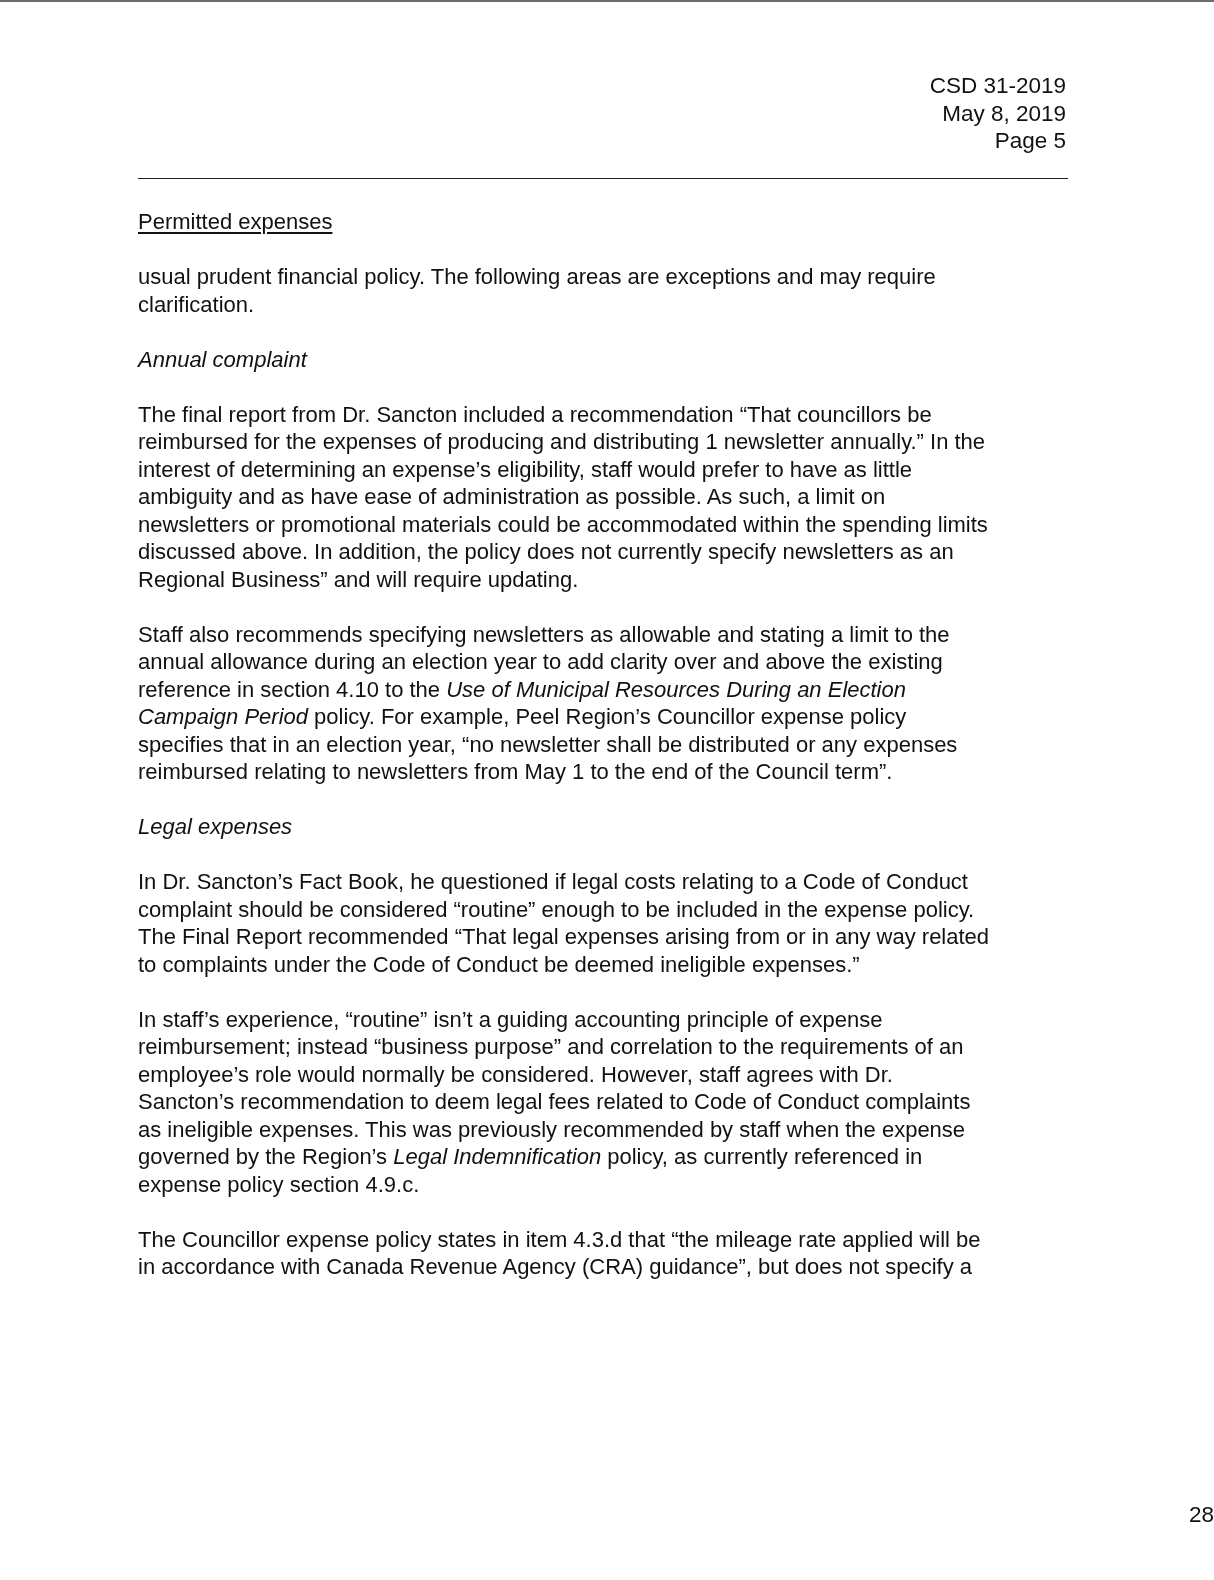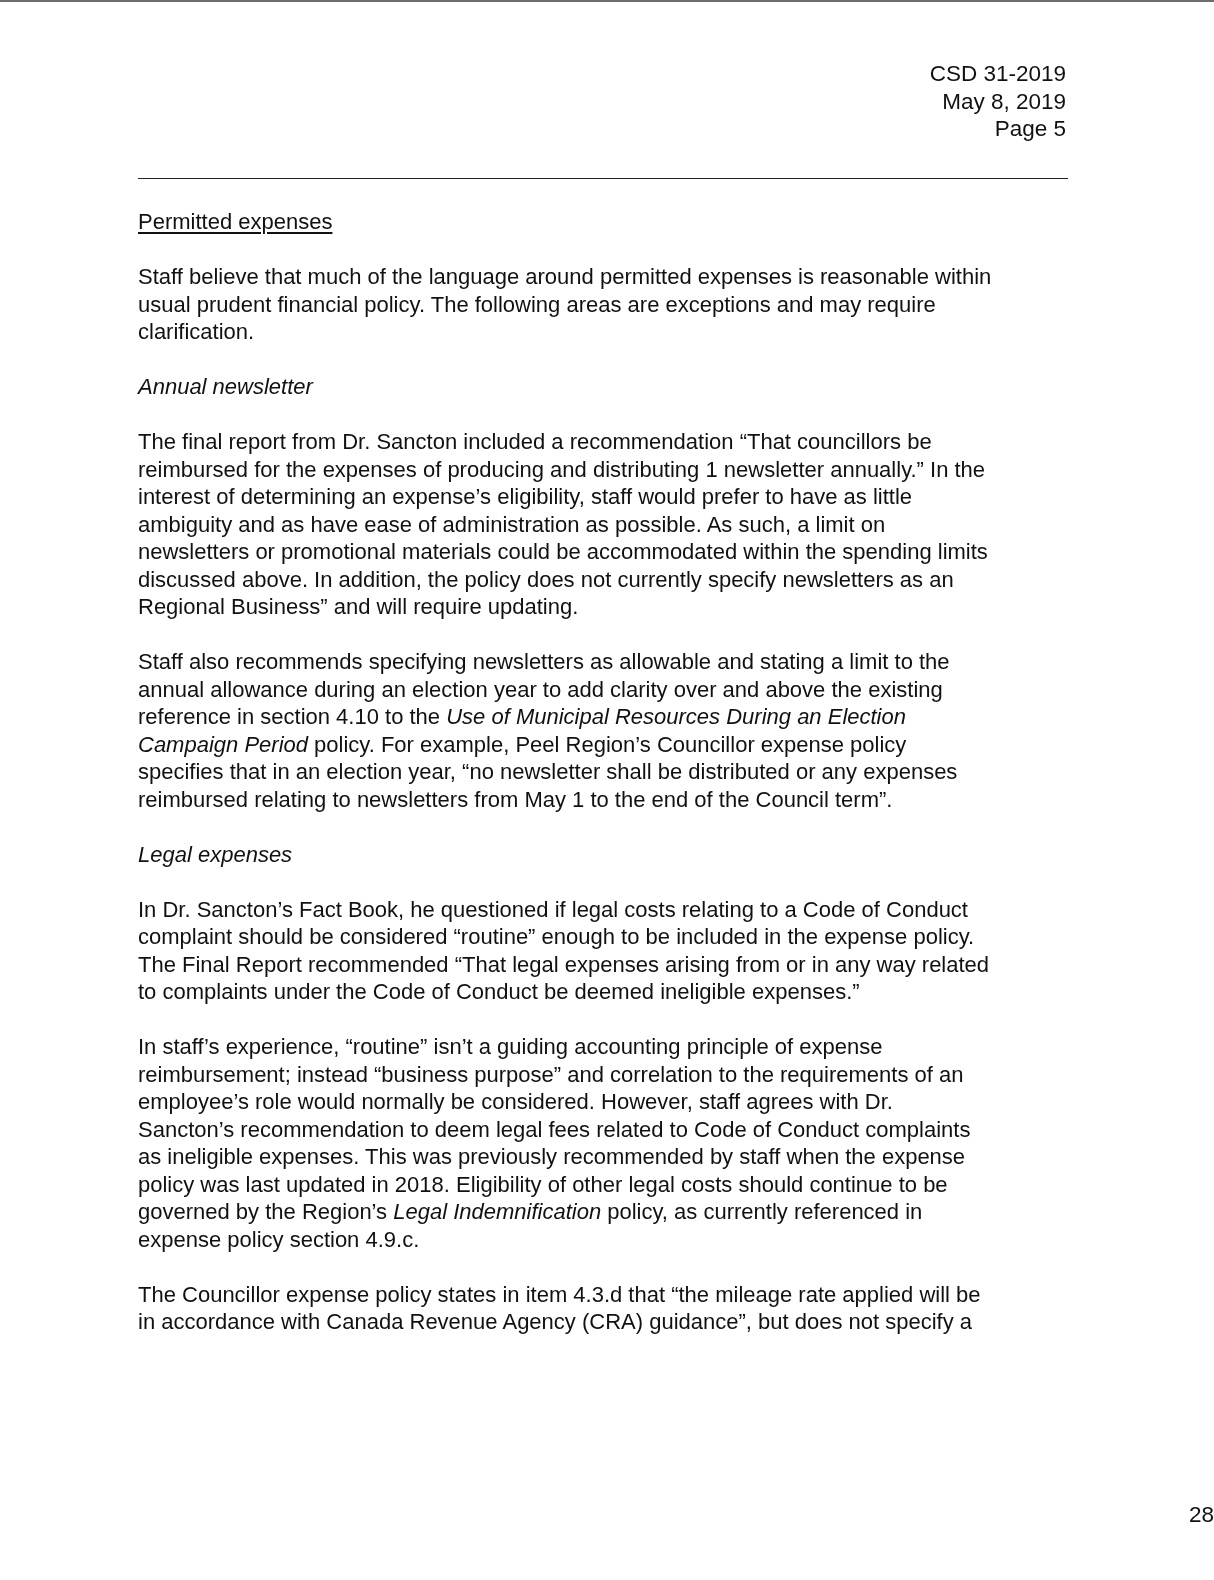--- a/index.html
+++ b/index.html
@@ -1,19 +1,19 @@
 <!DOCTYPE html>
 <html><head>
 <meta charset="utf-8">
 <style>
   html, body { margin: 0; padding: 0; background: #ffffff; }
   body { width: 1214px; height: 1580px; position: relative; overflow: hidden;
          font-family: "Liberation Sans", sans-serif; color: #111; }
   .topline { position: absolute; left: 0; top: 0; width: 1214px; height: 2px; background: #6e6e6e; }
-  .header { position: absolute; right: 148px; top: 60px; text-align: right; font-size: 22.5px; line-height: 27.5px; }
+  .header { position: absolute; right: 148px; top: 72px; text-align: right; font-size: 22.5px; line-height: 27.5px; }
   .rule { position: absolute; left: 138px; top: 178px; width: 930px; height: 0; border-top: 1.5px solid #222; }
   .content { position: absolute; left: 138px; top: 208px; width: 940px; font-size: 22px; line-height: 27.5px; }
   .heading-u { text-decoration: underline; text-underline-offset: 3px; margin: 0 0 27.5px 0; }
   .sub { font-style: italic; margin: 0 0 27.5px 0; }
   p { margin: 0 0 27.5px 0; }
   .ln { display: block; white-space: nowrap; }
   i { font-style: italic; }
   .pagenum { position: absolute; left: 0; width: 1214px; top: 1502px; text-align: right; font-size: 22.5px; }
 </style>
 </head>
@@ -25,26 +25,25 @@
   <div>CSD 31-2019</div>
   <div>May 8, 2019</div>
   <div>Page 5</div>
 </div>
 <div class="rule"></div>
 
 <div class="content">
   <div class="heading-u">Permitted expenses</div>
 
   <p>
-    <span class="ln">Staff believe that much of the language around permitted expenses is reasonable within</span>
     <span class="ln">usual prudent financial policy.  The following areas are exceptions and may require</span>
     <span class="ln">clarification.</span>
   </p>
 
-  <div class="sub">Annual newsletter</div>
+  <div class="sub">Annual complaint</div>
 
   <p>
     <span class="ln">The final report from Dr. Sancton included a recommendation “That councillors be</span>
     <span class="ln">reimbursed for the expenses of producing and distributing 1 newsletter annually.” In the</span>
     <span class="ln">interest of determining an expense’s eligibility, staff would prefer to have as little</span>
     <span class="ln">ambiguity and as have ease of administration as possible.  As such, a limit on</span>
     <span class="ln">newsletters or promotional materials could be accommodated within the spending limits</span>
     <span class="ln">discussed above.  In addition, the policy does not currently specify newsletters as an</span>
     <span class="ln">Regional Business” and will require updating.</span>
   </p>
@@ -66,21 +65,20 @@
     <span class="ln">The Final Report recommended “That legal expenses arising from or in any way related</span>
     <span class="ln">to complaints under the Code of Conduct be deemed ineligible expenses.”</span>
   </p>
 
   <p>
     <span class="ln">In staff’s experience, “routine” isn’t a guiding accounting principle of expense</span>
     <span class="ln">reimbursement; instead “business purpose” and correlation to the requirements of an</span>
     <span class="ln">employee’s role would normally be considered.  However, staff agrees with Dr.</span>
     <span class="ln">Sancton’s recommendation to deem legal fees related to Code of Conduct complaints</span>
     <span class="ln">as ineligible expenses.  This was previously recommended by staff when the expense</span>
-    <span class="ln">policy was last updated in 2018.  Eligibility of other legal costs should continue to be</span>
     <span class="ln"><span>governed by the Region’s </span><i>Legal Indemnification</i><span> policy, as currently referenced in</span></span>
     <span class="ln">expense policy section 4.9.c.</span>
   </p>
 
 
   <p>
     <span class="ln">The Councillor expense policy states in item 4.3.d that “the mileage rate applied will be</span>
     <span class="ln">in accordance with Canada Revenue Agency (CRA) guidance”, but does not specify a</span>
   </p>
 </div>

